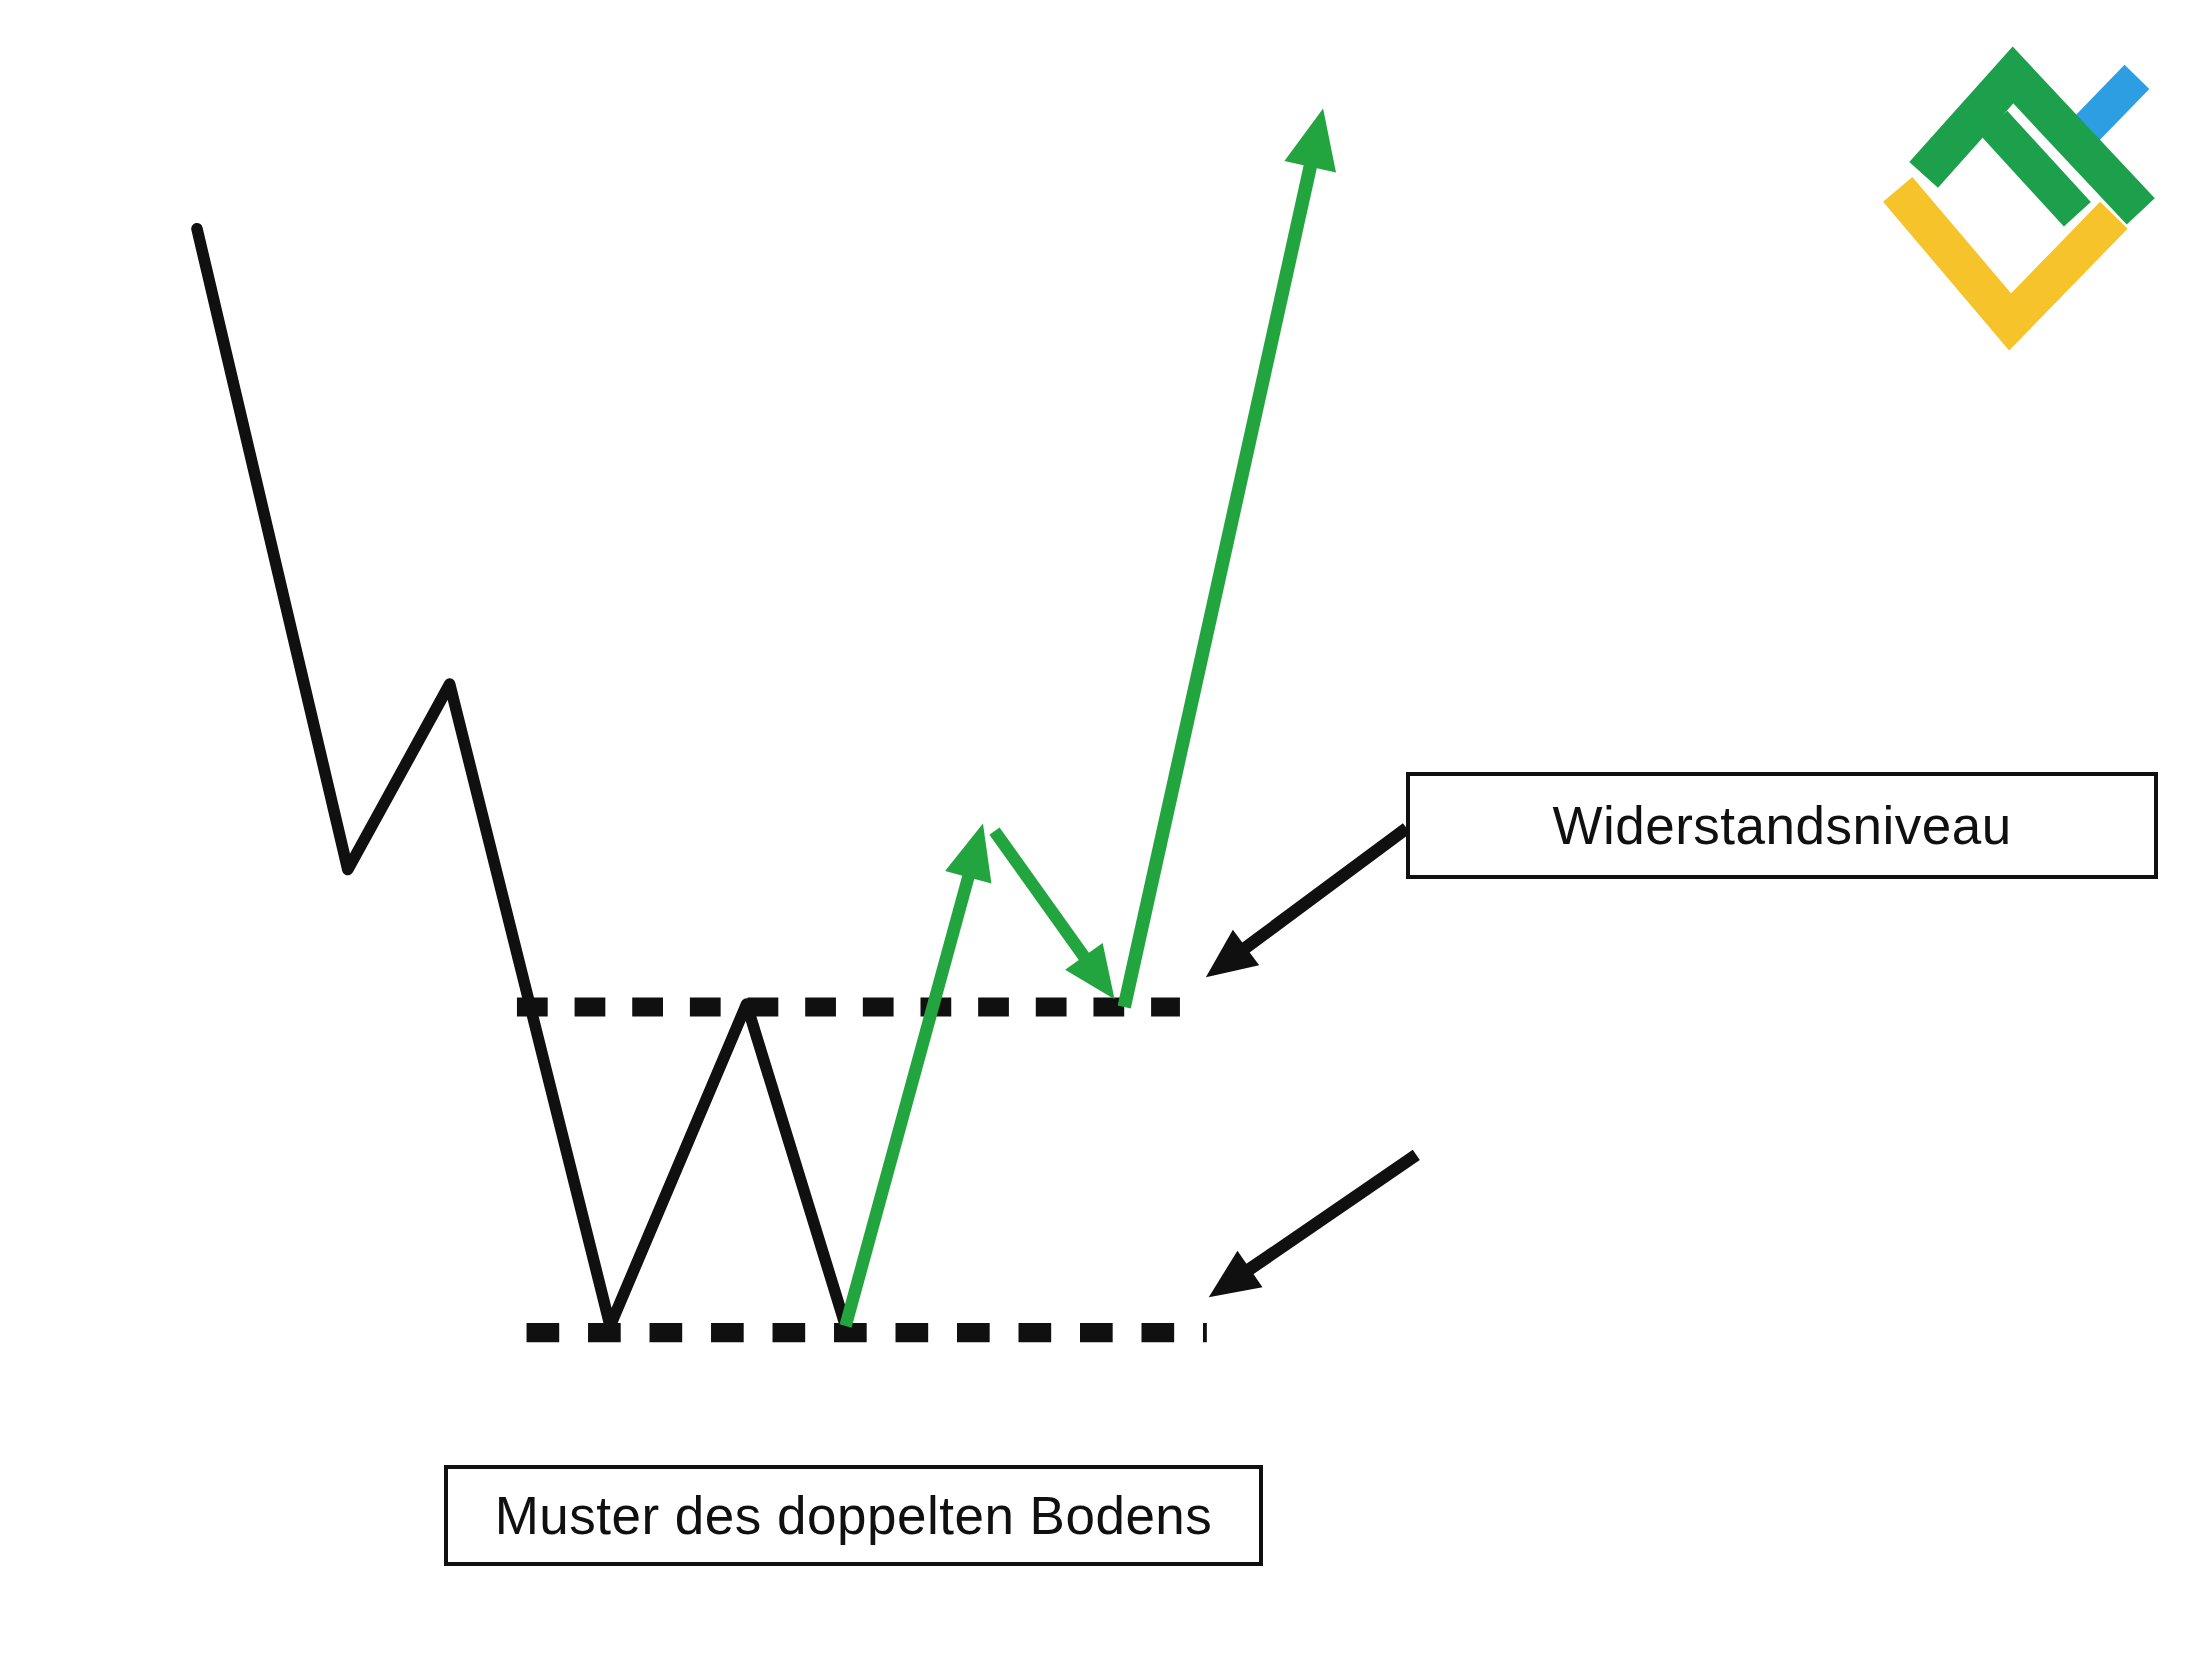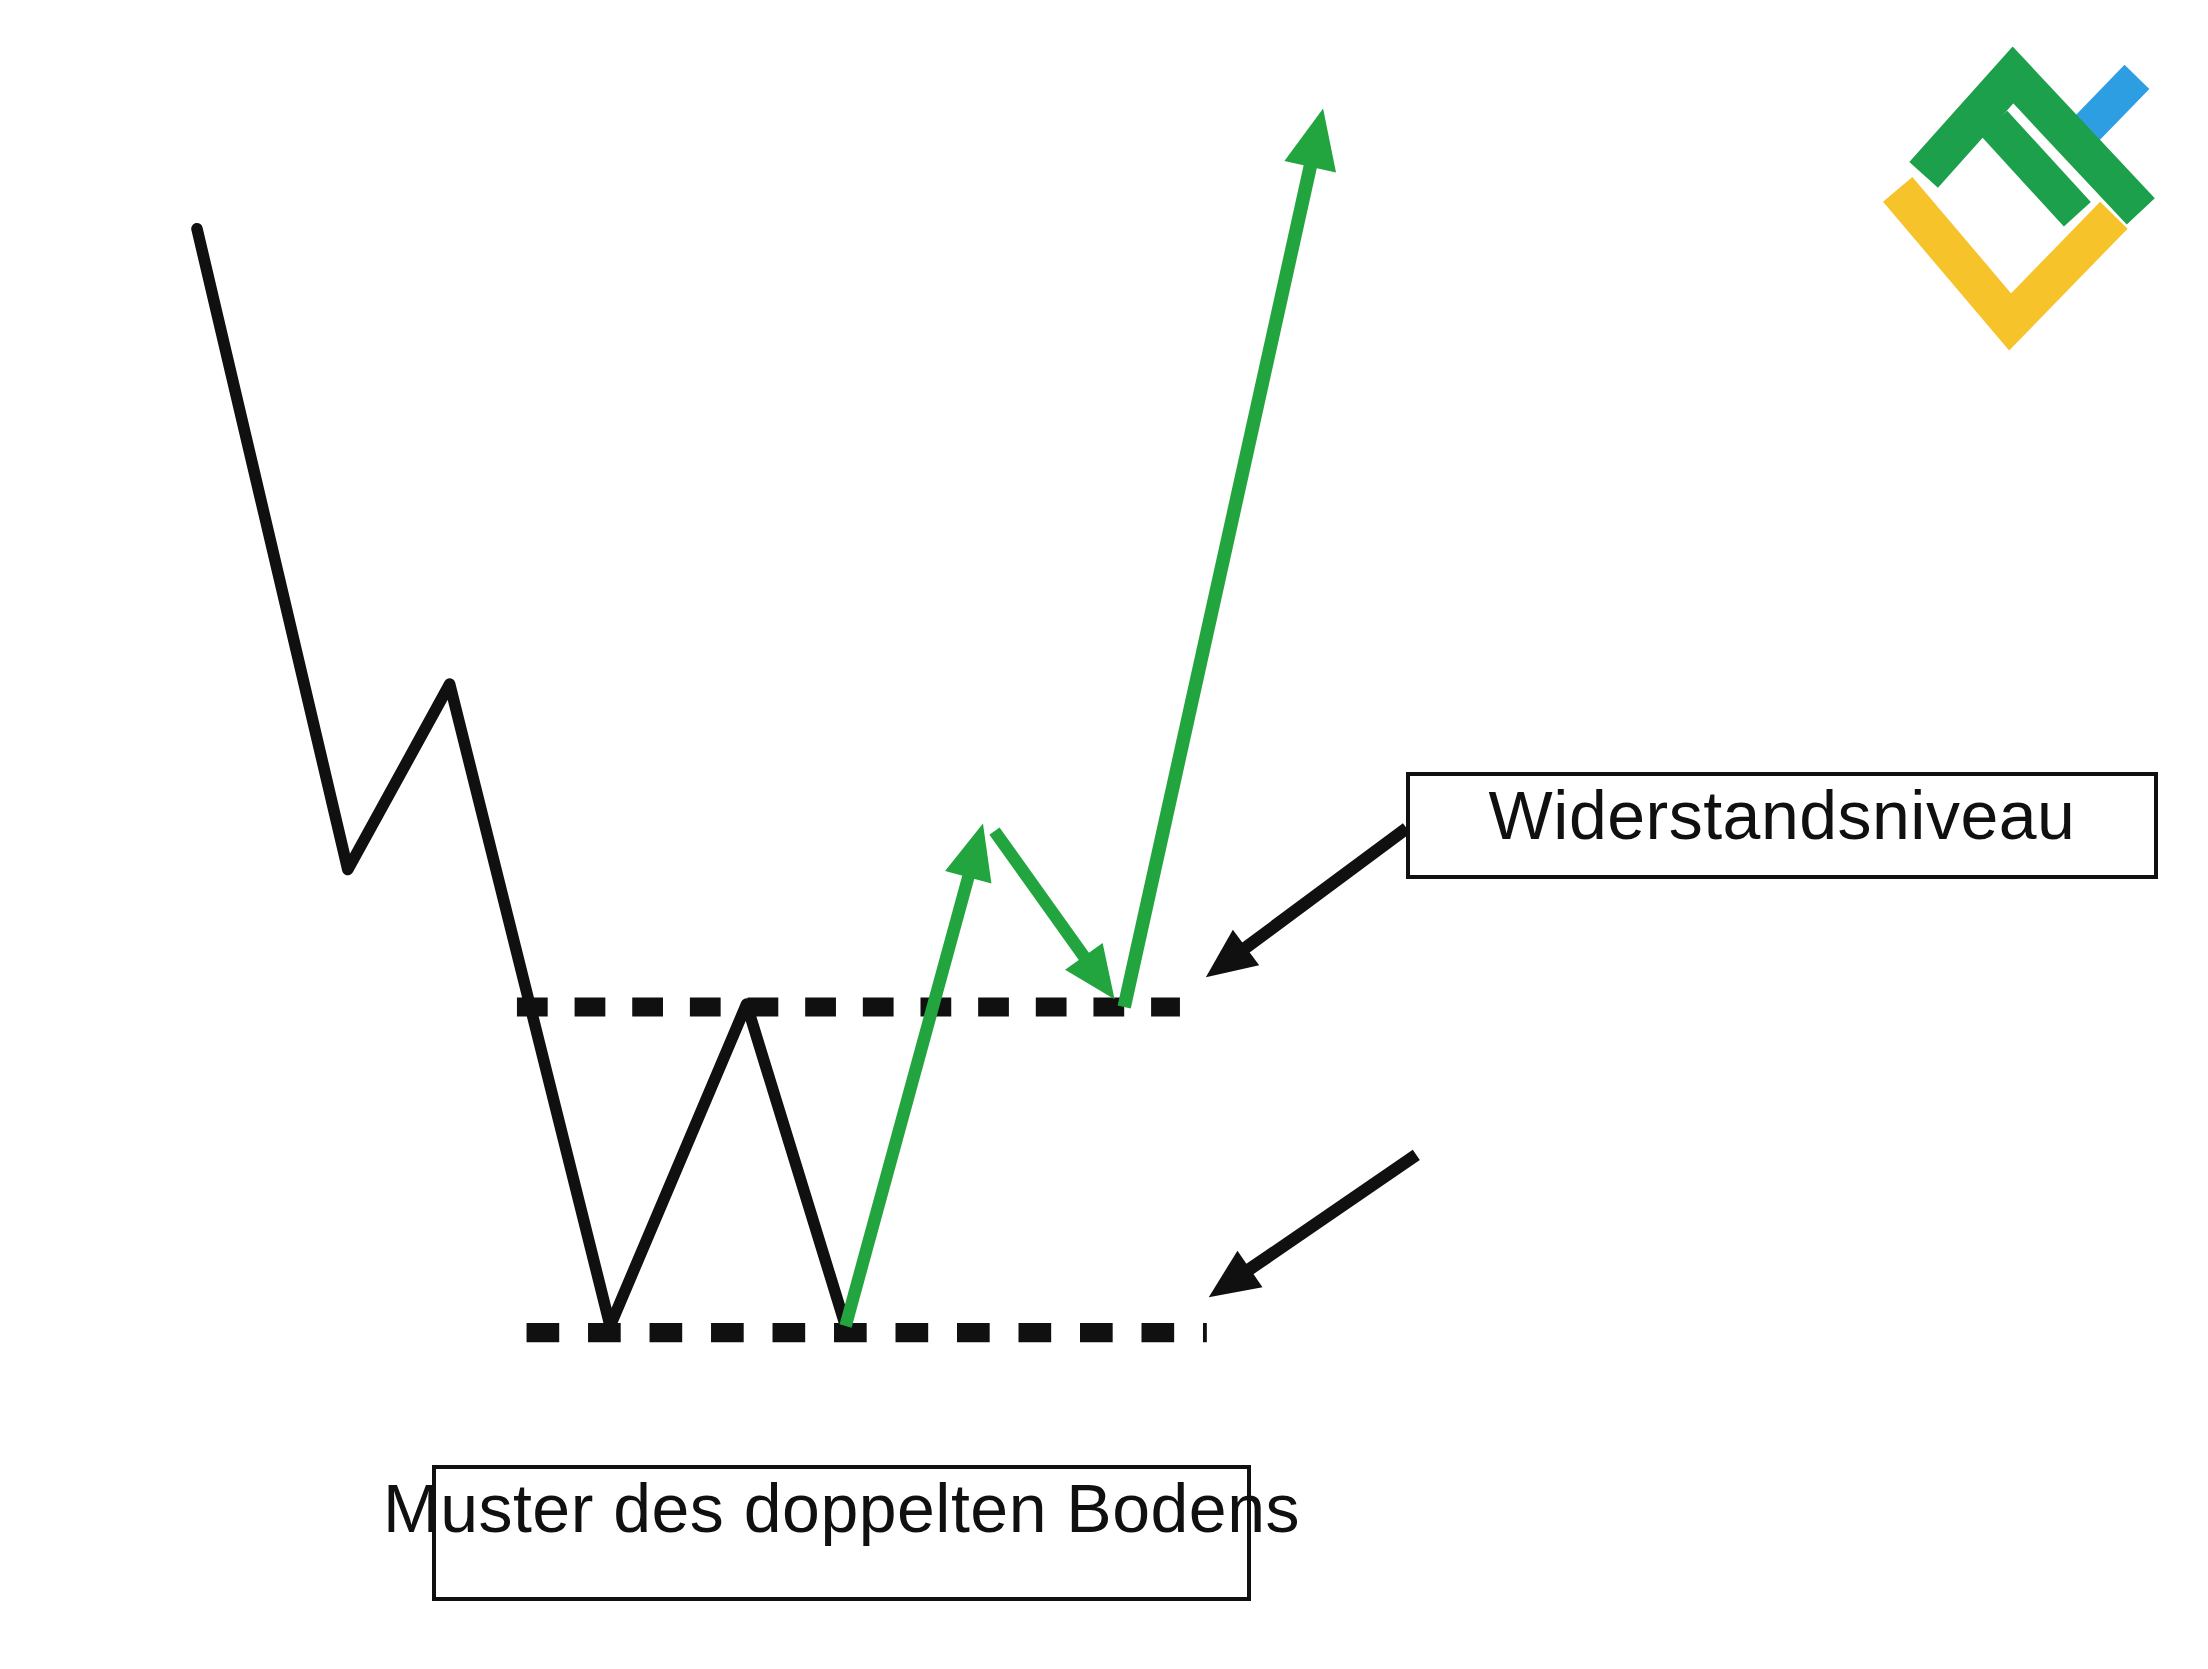--- a/index.html
+++ b/index.html
@@ -21,30 +21,31 @@
     top: 0;
     width: 2209px;
     height: 1670px;
   }
   .label-box {
     position: absolute;
     box-sizing: border-box;
     background: #ffffff;
     border: 4.8px solid #101010;
     display: flex;
+    align-items: center;
     justify-content: center;
     color: #101010;
-    font-size: 68px;
+    font-size: 53px;
     font-weight: 500;
     letter-spacing: 0.5px;
     white-space: nowrap;
   }
   #resistance-box { left: 1406px; top: 772px;  width: 752px; height: 107px; }
   #support-box    { left: 1416px; top: 1060px; width: 706px; height: 117px; }
-  #title-box      { left: 432px;  top: 1465px; width: 819px; height: 136px; }
+  #title-box      { left: 444px;  top: 1465px; width: 819px; height: 101px; }
 </style>
 </head>
 <body>
 
 <div class="stage">
 
   <svg id="diagram-svg" viewBox="0 0 2299 1738">
     <g id="g-levels">
         <line x1="538" y1="1048" x2="1228" y2="1048" stroke="#101010" stroke-width="20" stroke-dasharray="32 28"></line>
         <line x1="548" y1="1387" x2="1256" y2="1387" stroke="#101010" stroke-width="20" stroke-dasharray="34 30"></line>

